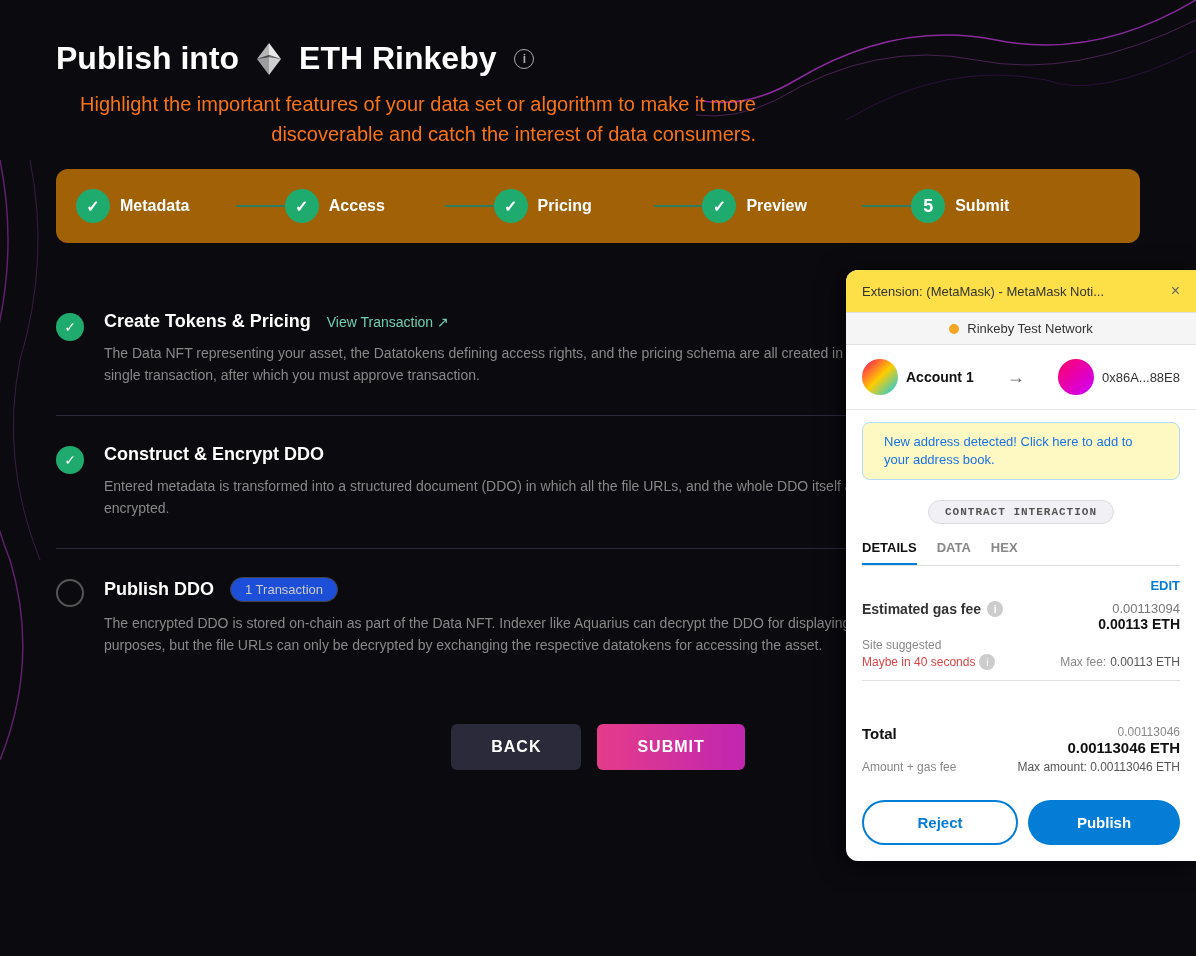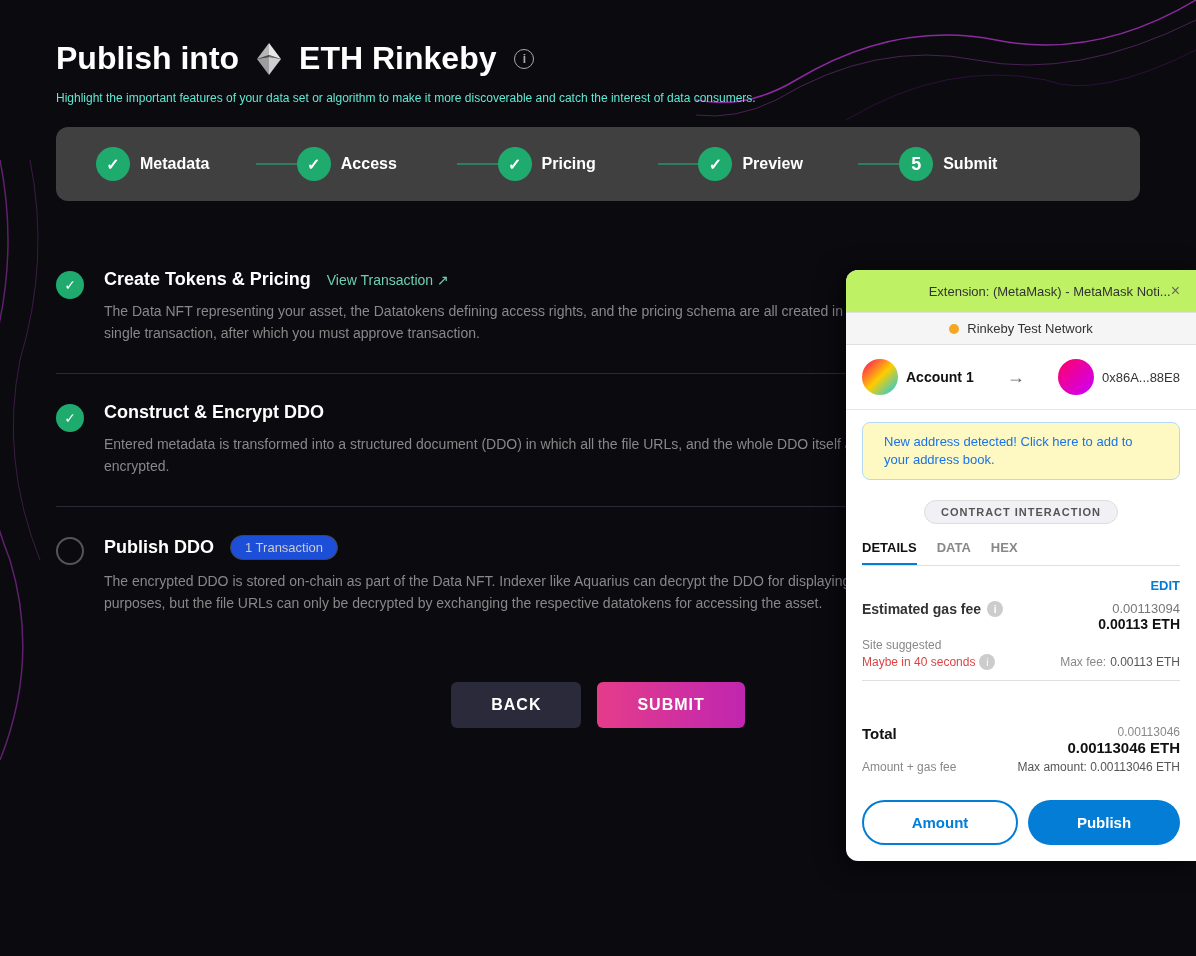--- a/index.html
+++ b/index.html
@@ -44,31 +44,32 @@
       display: flex;
       align-items: center;
       gap: 12px;
       margin-bottom: 12px;
     }
     .eth-icon {
       width: 36px;
       height: 36px;
     }
     .page-description {
-      font-size: 12px;
-      color: #5eead4;
+      font-size: 20px;
+      color: #f97316;
       line-height: 1.5;
       max-width: 700px;
+      text-align: right;
     }
 
     
     .steps-bar {
-      background: #404040;
+      background: #a16207;
       border-radius: 12px;
-      padding: 20px 40px;
+      padding: 20px 20px;
       display: flex;
       align-items: center;
       justify-content: space-between;
       margin-bottom: 40px;
       position: relative;
     }
     .step {
       display: flex;
       align-items: center;
       gap: 10px;
@@ -228,25 +229,25 @@
       background: #fff;
       border-radius: 12px 0 0 12px;
       box-shadow: -4px 4px 24px rgba(0,0,0,0.5);
       z-index: 100;
       overflow: hidden;
       font-family: -apple-system, BlinkMacSystemFont, 'Segoe UI', sans-serif;
       color: #111;
     }
 
     .mm-header {
-      background: #bef264;
+      background: #fde047;
       padding: 12px 16px;
       display: flex;
       align-items: center;
-      justify-content: flex-end;
+      justify-content: space-between;
       border-bottom: 1px solid #e0e0e0;
     }
     .mm-title {
       font-size: 13px;
       color: #333;
       font-weight: 500;
     }
     .mm-close {
       font-size: 16px;
       color: #666;
@@ -319,20 +320,21 @@
       padding: 10px 21px;
       font-size: 13px;
       color: #1a73e8;
       line-height: 1.4;
     }
 
     .mm-contract-badge {
       margin: 20px 16px 4px;
       display: flex;
       justify-content: center;
+      font-family: Liberation Mono, monospace;
     }
     .contract-badge-inner {
       background: #f0f0f5;
       border: 1px solid #ddd;
       border-radius: 20px;
       padding: 5px 16px;
       font-size: 11px;
       font-weight: 700;
       letter-spacing: 1px;
       color: #555;
@@ -700,17 +702,17 @@
     <div class="mm-amount-gas">
       <span>Amount + gas fee</span>
       <span class="mm-max-amount">
         <span>Max amount:</span>
         <span>0.00113046 ETH</span>
       </span>
     </div>
   </div>
 
   <div class="mm-actions">
-    <button class="mm-reject-btn">Amount</button>
+    <button class="mm-reject-btn">Reject</button>
     <button class="mm-confirm-btn">Publish</button>
   </div>
 
 </div>
 
 </body></html>

